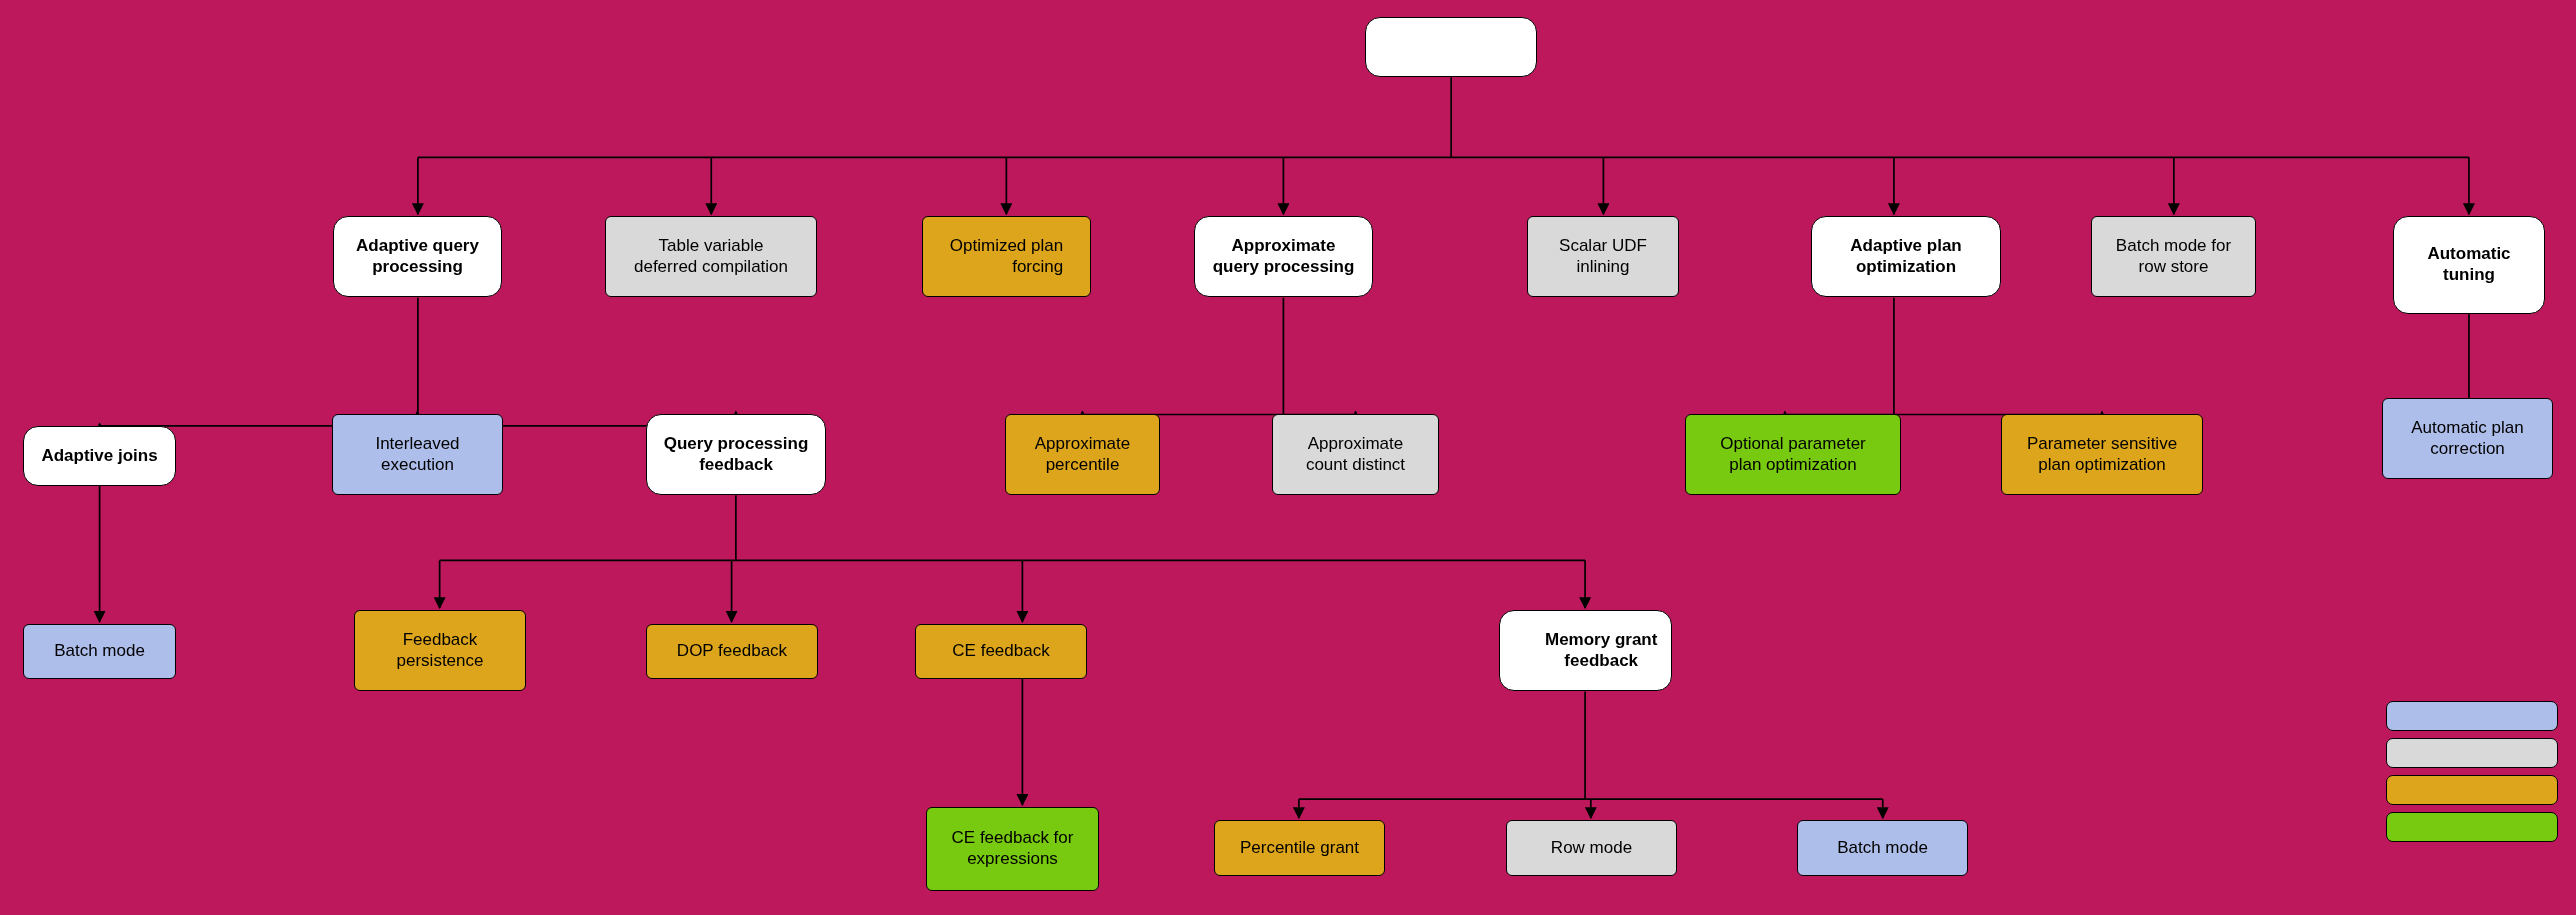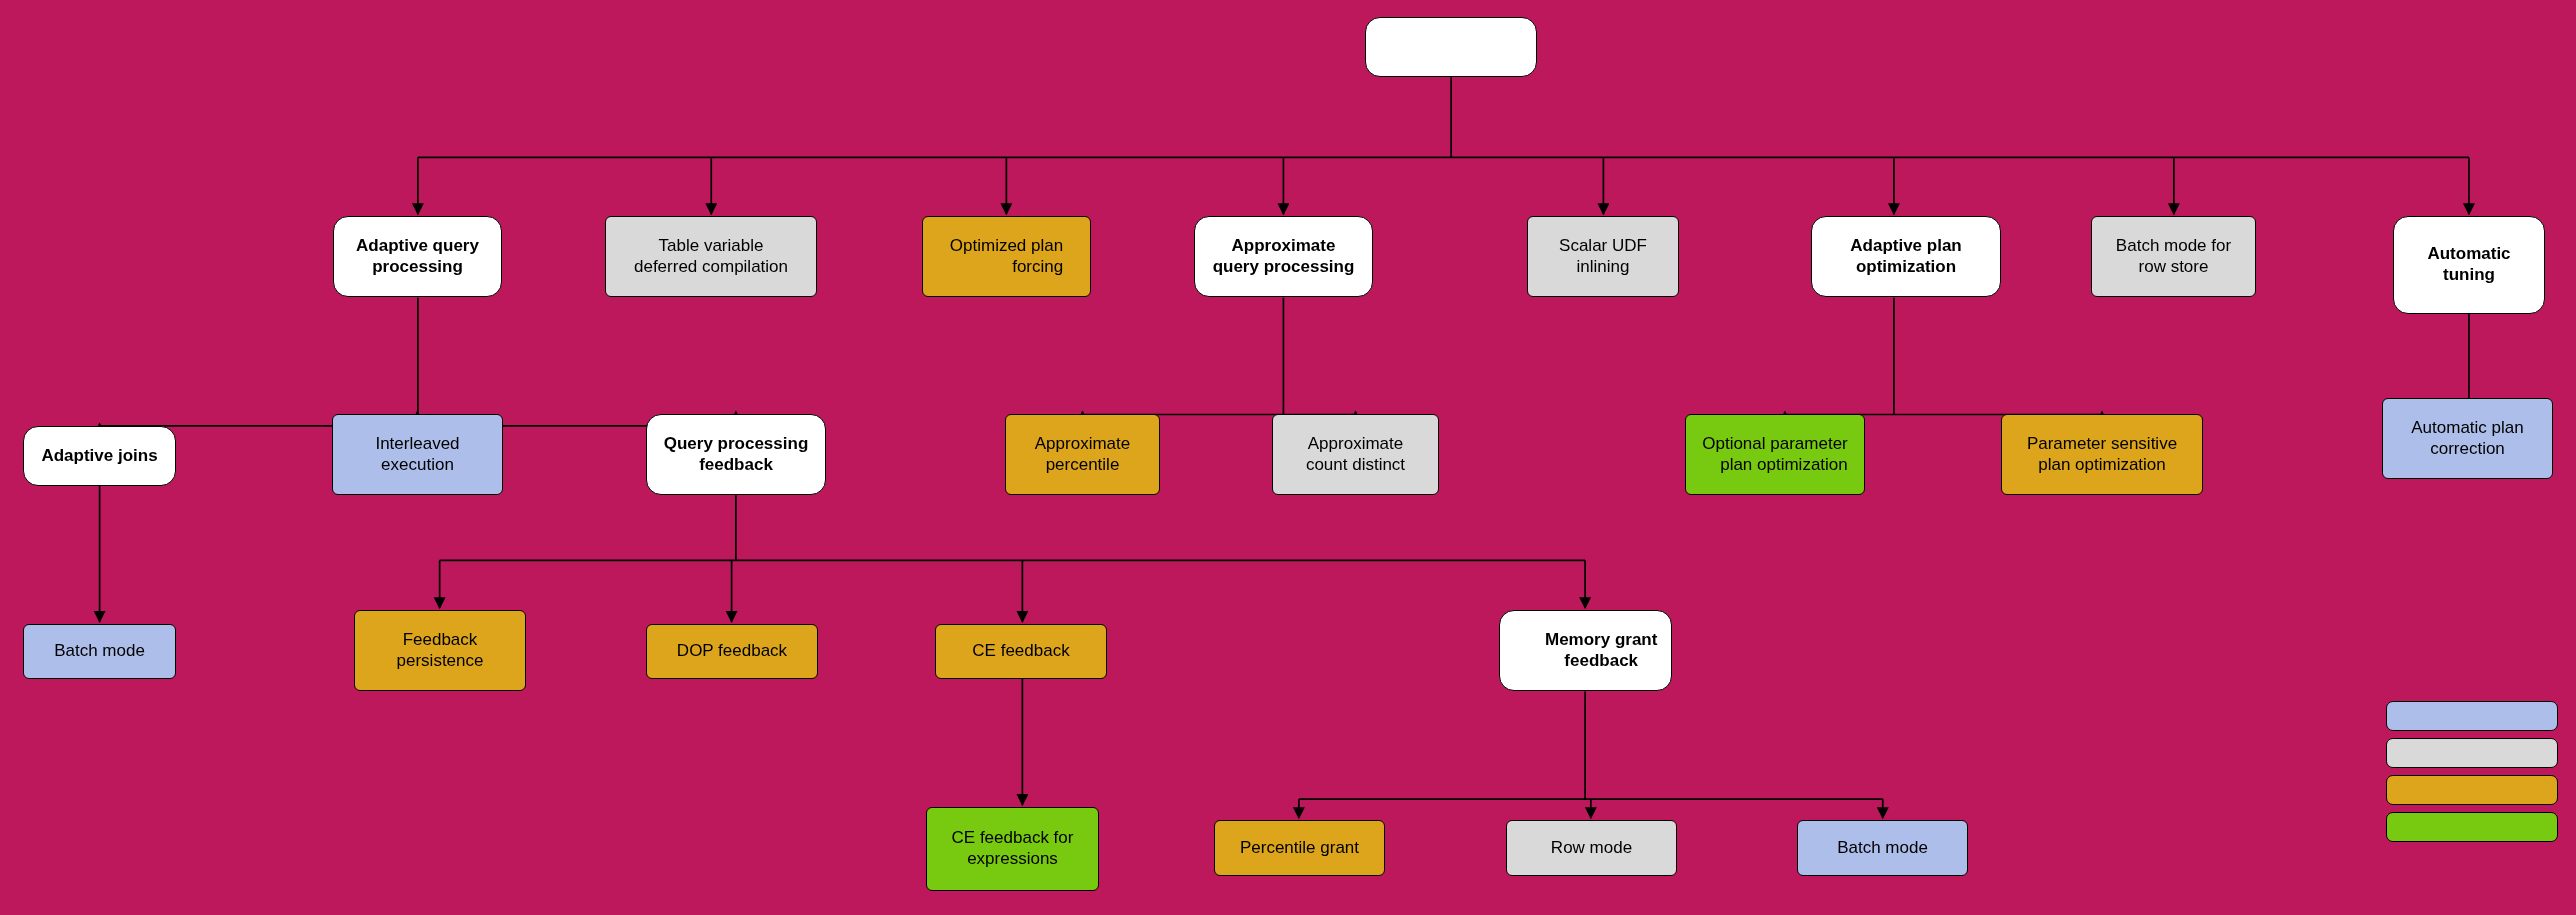--- a/index.html
+++ b/index.html
@@ -112,30 +112,30 @@
 tuning</div>
       <div class="node cat" id="n-adaptjoins" style="left: 23px; top: 426px; width: 153px; height: 60px;">Adaptive joins</div>
       <div class="node v2017" id="n-interleaved" style="left: 332px; top: 414px; width: 171px; height: 81px;">Interleaved
 execution</div>
       <div class="node cat" id="n-qpf" style="left: 646px; top: 414px; width: 180px; height: 81px;">Query processing
 feedback</div>
       <div class="node v2022" id="n-approxpct" style="left: 1005px; top: 414px; width: 155px; height: 81px;">Approximate
 percentile</div>
       <div class="node v2019" id="n-approxcd" style="left: 1272px; top: 414px; width: 167px; height: 81px;">Approximate
 count distinct</div>
-      <div class="node v2025" id="n-oppo" style="left: 1685px; top: 414px; width: 180px; height: 81px; text-align: right;">Optional parameter
+      <div class="node v2025" id="n-oppo" style="left: 1685px; top: 414px; width: 216px; height: 81px;">Optional parameter
 plan optimization</div>
       <div class="node v2022" id="n-pspo" style="left: 2001px; top: 414px; width: 202px; height: 81px;">Parameter sensitive
 plan optimization</div>
       <div class="node v2017" id="n-apc" style="left: 2382px; top: 398px; width: 171px; height: 81px;">Automatic plan
 correction</div>
       <div class="node v2022" id="n-fbpersist" style="left: 354px; top: 610px; width: 172px; height: 81px;">Feedback
 persistence</div>
       <div class="node v2022" id="n-dopfb" style="left: 646px; top: 624px; width: 172px; height: 55px;">DOP feedback</div>
-      <div class="node v2022" id="n-cefb" style="left: 935px; top: 624px; width: 172px; height: 55px; text-align: center;">CE feedback</div>
+      <div class="node v2022" id="n-cefb" style="left: 915px; top: 624px; width: 172px; height: 55px; text-align: center;">CE feedback</div>
       <div class="node cat" id="n-mgf" style="left: 1499px; top: 610px; width: 173px; height: 81px; padding-left: 36px;">Memory grant
 feedback</div>
       <div class="node v2025" id="n-cefbexpr" style="left: 926px; top: 807px; width: 173px; height: 84px;">CE feedback for
 expressions</div>
       <div class="node v2022" id="n-pctgrant" style="left: 1214px; top: 820px; width: 171px; height: 56px;">Percentile grant</div>
       <div class="node v2019" id="n-rowmode" style="left: 1506px; top: 820px; width: 171px; height: 56px;">Row mode</div>
       <div class="node v2017" id="n-batchmode2" style="left: 1797px; top: 820px; width: 171px; height: 56px;">Batch mode</div>
       <div class="node v2017" id="n-batchmode1" style="left: 23px; top: 624px; width: 153px; height: 55px;">Batch mode</div>
     </div>
 

